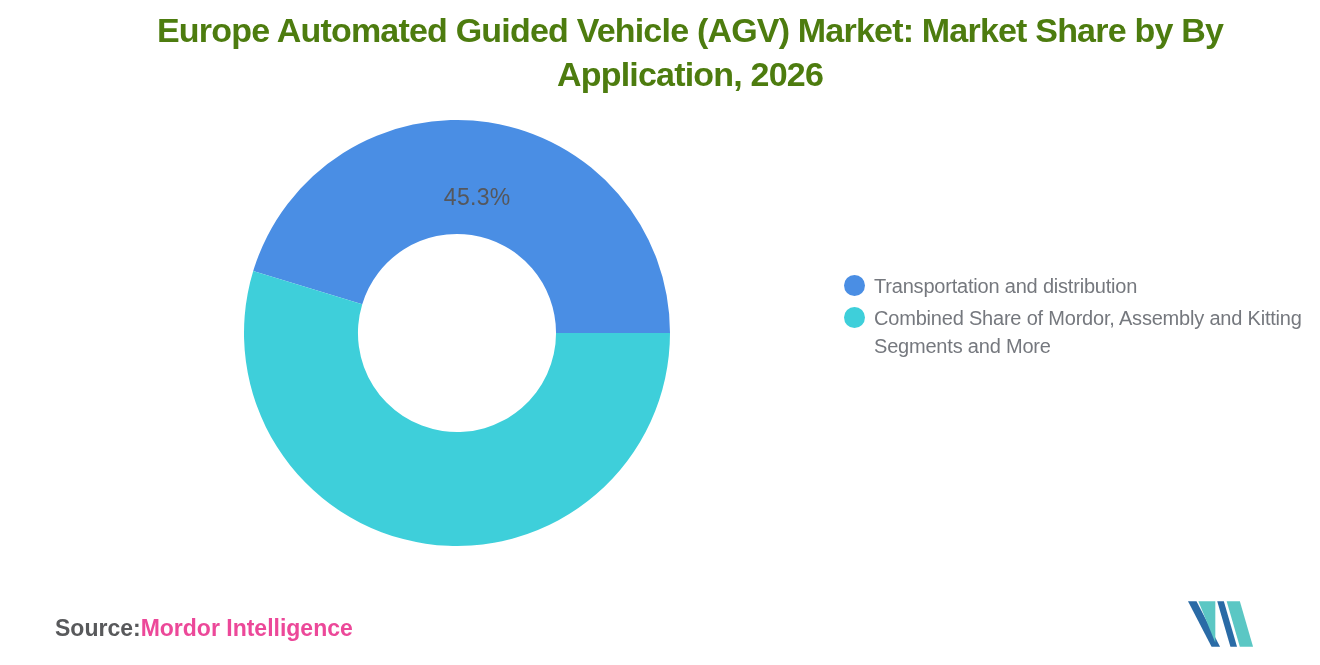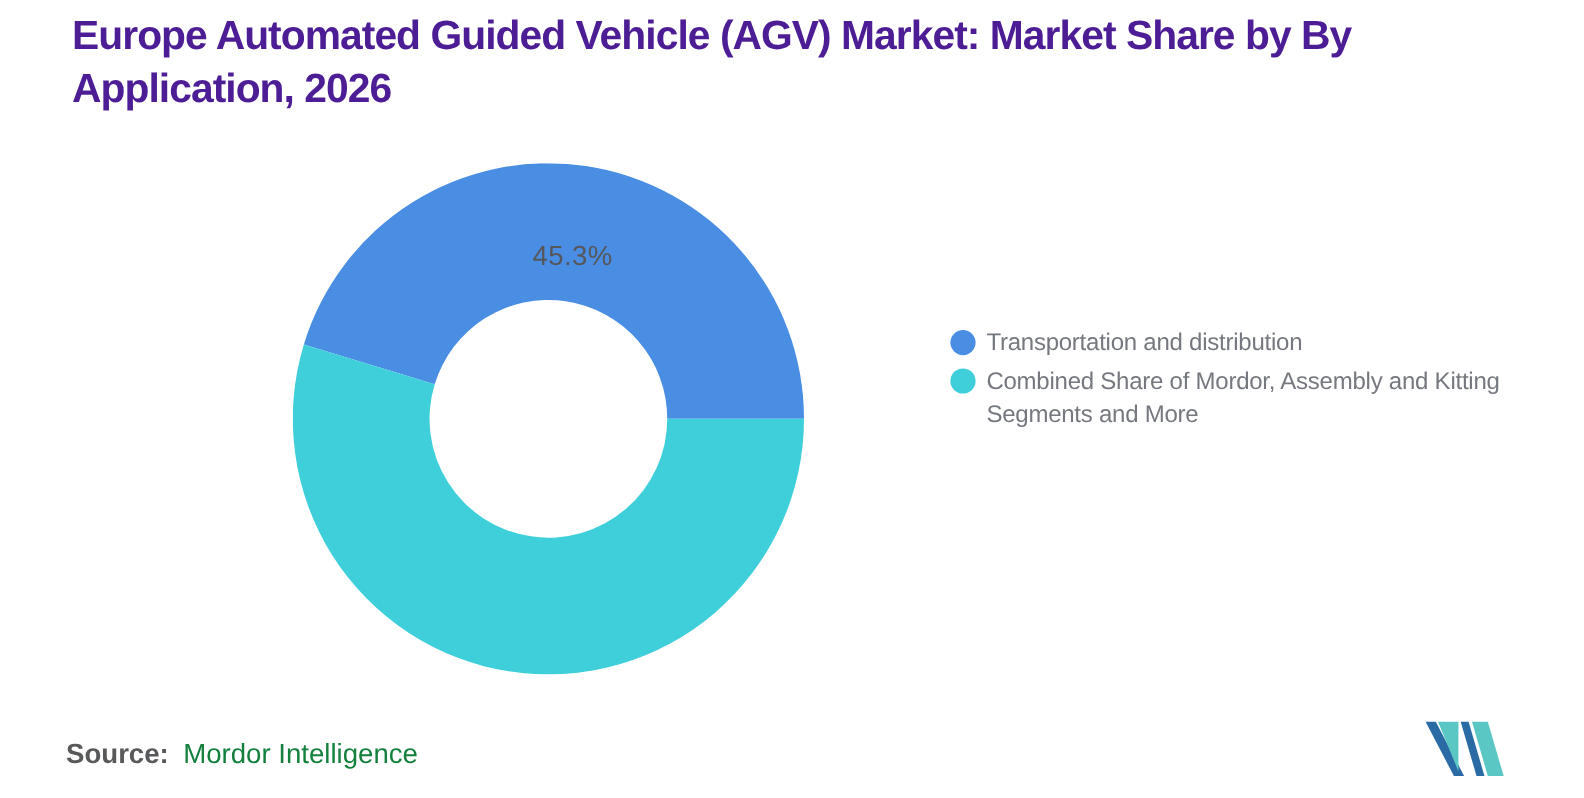--- a/index.html
+++ b/index.html
@@ -3,52 +3,52 @@
 <meta charset="utf-8">
 <style>
   * { margin: 0; padding: 0; box-sizing: border-box; }
   html, body { width: 1320px; height: 665px; background: #ffffff; overflow: hidden; }
   body { font-family: "Liberation Sans", sans-serif; }
   #screen { position: relative; width: 1320px; height: 665px; background: #ffffff; }
 
   
   #chart-title {
     position: absolute; left: 60px; top: 8px; width: 1260px;
-    color: #4c1d95; font-weight: 600;
+    text-align: center; color: #4d7c0f; font-weight: 600;
     font-size: 34px; line-height: 44px; letter-spacing: -0.8px;
   }
 
   
-  #donut-wrap { position: absolute; left: 244px; top: 136px; width: 426px; height: 426px; }
+  #donut-wrap { position: absolute; left: 244px; top: 120px; width: 426px; height: 426px; }
   #donut-svg { width: 426px; height: 426px; display: block; }
   .slice-label {
     font-family: "Liberation Sans", sans-serif;
     font-size: 23px; fill: #55575C; font-weight: 400; letter-spacing: 0.3px;
     text-anchor: middle; dominant-baseline: central;
   }
 
   
   #legend {
-    position: absolute; left: 792px; top: 272px; width: 466px;
+    position: absolute; left: 844px; top: 272px; width: 466px;
     display: flex; flex-direction: column; gap: 4px;
   }
   .legend-item { display: flex; align-items: flex-start; cursor: pointer; }
   .legend-marker {
     flex: 0 0 auto; width: 21px; height: 21px; border-radius: 50%;
     margin-top: 3px; margin-right: 9px;
   }
   .legend-label {
     color: #75787E; font-size: 20px; line-height: 28px;
     max-width: 434px; letter-spacing: -0.2px;
   }
 
   
   #source-line { position: absolute; left: 55px; top: 612px; font-size: 23px; line-height: 32px; }
   #source-label { font-weight: 700; color: #58595B; text-align: center; }
-  #source-value { font-weight: 400; color: #15803d; margin-left: 12px; }
+  #source-value { font-weight: 700; color: #ec4899; }
 
   
   #logo { position: absolute; left: 1188px; top: 600px; width: 66px; height: 48px; }
   #logo svg { width: 100%; height: 100%; display: block; }
 </style>
 </head>
 <body>
 
 <div id="screen">
 

